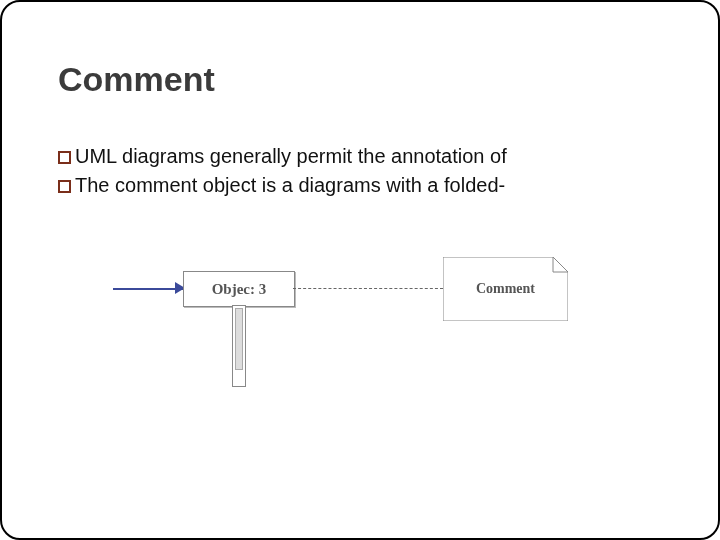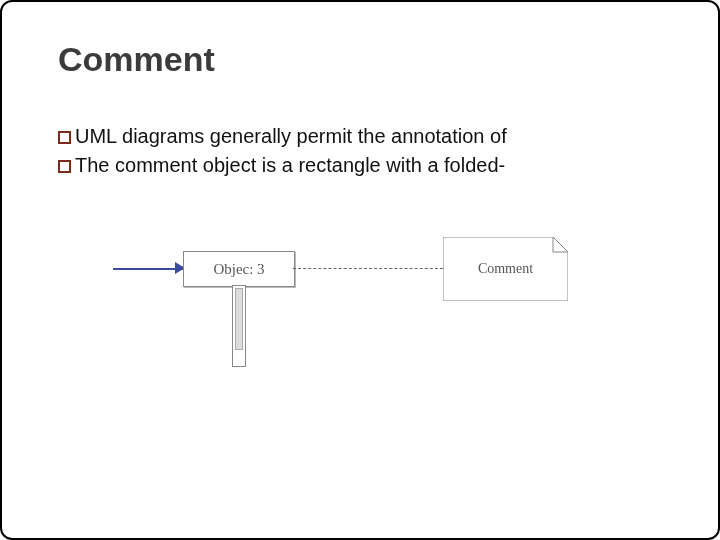--- a/index.html
+++ b/index.html
@@ -9,22 +9,22 @@
     height: 540px;
     background: #ffffff;
     font-family: Arial, Helvetica, sans-serif;
     color: #222;
   }
   .slide {
     box-sizing: border-box;
     width: 720px;
     height: 540px;
     border: 2px solid #000;
-    border-radius: 12px;
-    padding: 34px 56px 24px 56px;
+    border-radius: 20px;
+    padding: 54px 56px 24px 56px;
     position: relative;
     overflow: hidden;
   }
   .title {
     font-size: 34px;
     font-weight: bold;
     color: #3b3b3b;
     margin: 4px 0 16px 0;
   }
   .bullets {
@@ -49,20 +49,21 @@
     display: inline;
   }
   .continuation {
     margin-left: 28px;
   }
   .diagram-area {
     position: relative;
     width: 100%;
     height: 180px;
     margin-top: 44px;
+    font-weight: bold;
   }
   
   .obj-box {
     position: absolute;
     left: 125px;
     top: 28px;
     width: 110px;
     height: 34px;
     border: 1px solid #888;
     background: #fff;
@@ -149,21 +150,21 @@
 
   <div class="title">Comment</div>
 
   <div class="bullets">
 
     <div class="bullet">
       <span class="bullet-marker"></span><span class="bullet-text">UML diagrams generally permit the annotation of</span>
     </div>
 
     <div class="bullet">
-      <span class="bullet-marker"></span><span class="bullet-text">The comment object is a rectangle with a folded-</span>
+      <span class="bullet-marker"></span><span class="bullet-text">The comment object is a diagrams with a folded-</span>
     </div>
 
   </div>
 
   <div class="diagram-area">
 
     <div class="arrow-line"></div>
     <div class="arrow-head"></div>
 
     <div class="obj-box">Objec: 3</div>

